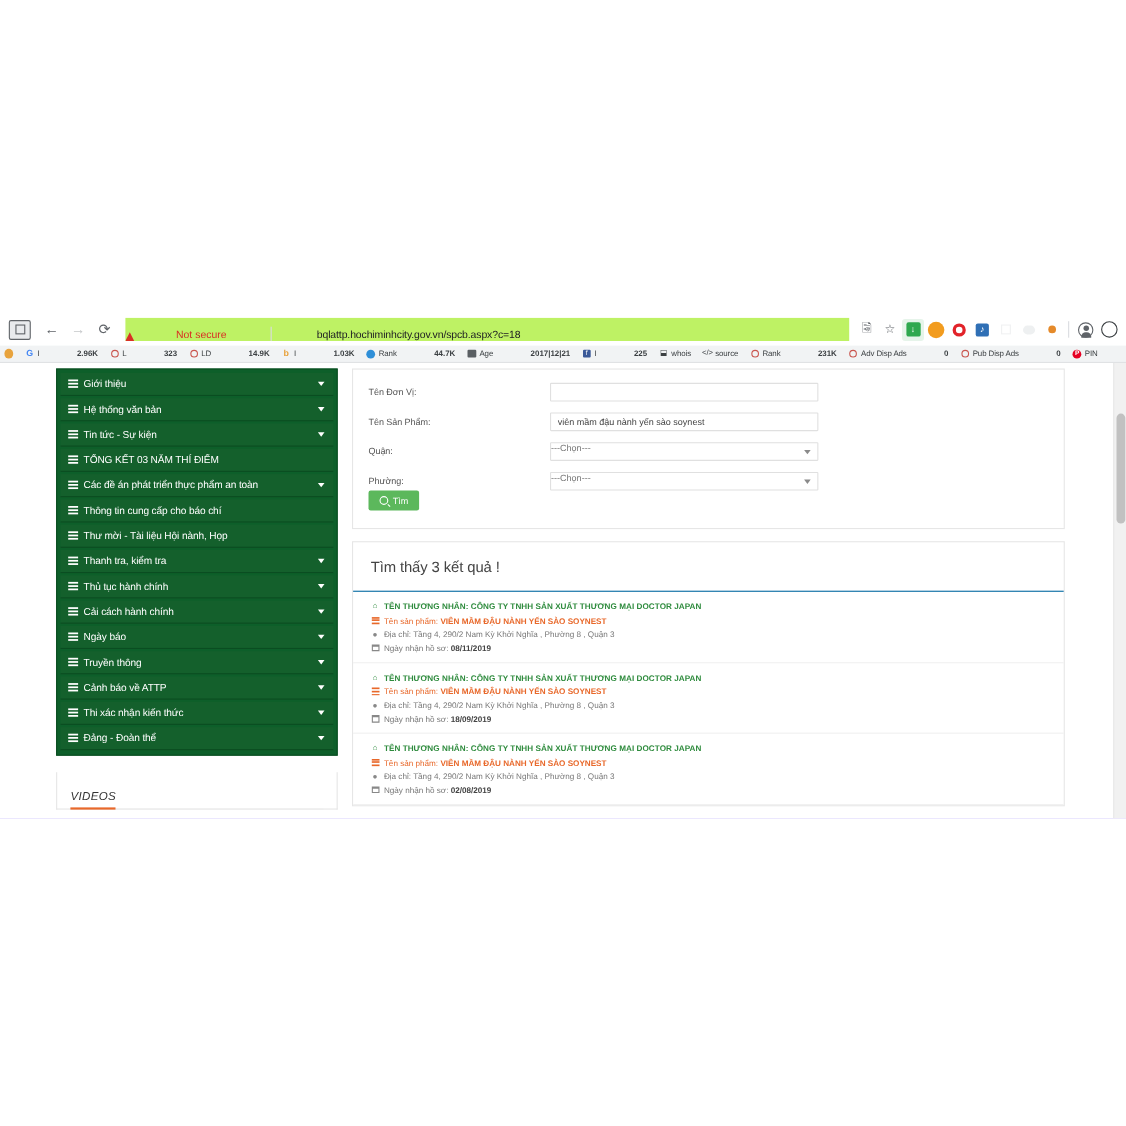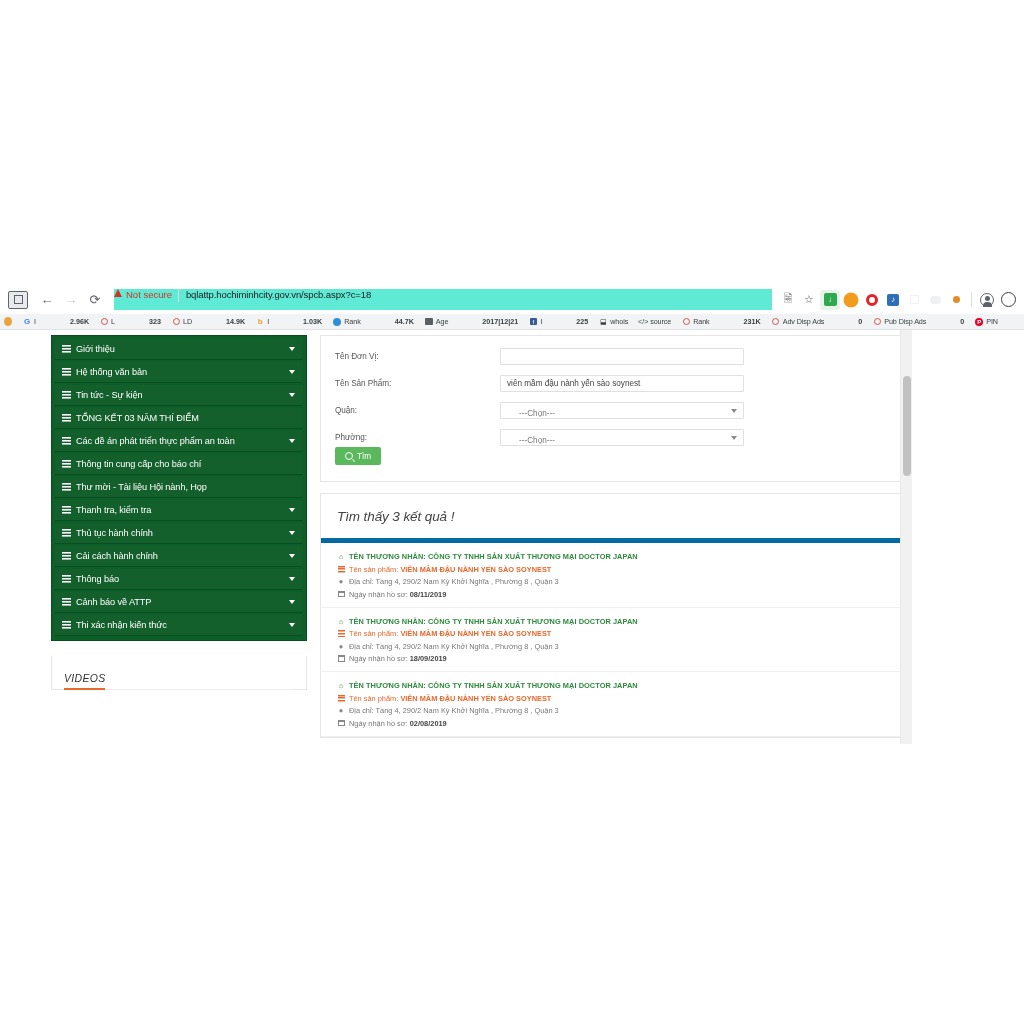--- a/index.html
+++ b/index.html
@@ -28,23 +28,23 @@
   }
   .nav-btn.disabled { color:#c6c8ca; }
   .tabsq {
     width: 20px; height: 18px; border: 1.4px solid #5f6368; border-radius: 2px;
     margin-right: 8px; margin-left: 2px; flex:none;
     background: #e8eaed; box-sizing:border-box;
     display:flex;align-items:center;justify-content:center;
   }
   .tabsq i { display:block; width:9px;height:9px;border:1.3px solid #5f6368; box-sizing:border-box;}
   .omnibox {
-    flex: 1; height: 21px; background:#5eead4; display:flex; align-items:flex-start;
+    flex: 1; height: 21px; background:#bef264; display:flex; align-items:flex-end;
     font-size: 9.5px; color:#202124; margin-left: 6px; margin-right: 6px;
-    overflow:hidden; white-space:nowrap;
+    overflow:hidden; white-space:nowrap;gap:34px;
   }
   .warn-tri {
     width:0;height:0;border-left:4.5px solid transparent;border-right:4.5px solid transparent;
     border-bottom:8px solid #d93025; margin-right:4px; position:relative; flex:none;
   }
   .not-secure { color:#d93025; font-size:9.5px; margin-right:6px; white-space:nowrap;}
   .url-divider { width:1px; height:13px; background:#dadce0; margin-right:7px; flex:none;}
   .url-text { color:#202124; font-size:9.5px; letter-spacing:-0.1px;}
 
   .chrome-icons { display:flex; align-items:center; gap:1px; flex:none; }
@@ -81,21 +81,21 @@
   .g-letter { color:#4285f4; font-weight:bold; font-size:8px; }
   .b-letter { color:#e8a33d; font-weight:bold; font-size:8px;}
   .pin-ico { width:8px;height:8px;border-radius:50%;background:#e60023;color:#fff;font-size:6px;display:flex;align-items:center;justify-content:center;font-weight:bold;}
   .in-ico { color:#0a66c2; font-weight:bold; font-size:7px;}
   .spider { width:9px;height:9px;border-radius:50%;background:#e8a33d; position:relative;}
   .bm-right { margin-left:auto; display:flex; align-items:center; gap:7px; padding-right:2px; color:#9aa0a6;}
   .bm-right .bmr { display:flex;align-items:center;gap:2px;font-size:7px;color:#80868b;}
 
   
   .page {
-    position:relative; width: 912px; height: 414px; background:#c4b5fd;
+    position:relative; width: 1024px; height: 414px; background:#c4b5fd;
     overflow:hidden;
   }
   .page-canvas {
     position:absolute; left:0; top:0; width:1024px; height:414px;
     background:#ffffff;
   }
   .content-wrap {
     position:absolute; left: 51px; top: 5px; width: 917px;
     display:flex; gap: 13px;
   }
@@ -141,40 +141,40 @@
   .frow { display:flex; align-items:center; margin-bottom: 10px; }
   .frow:last-of-type { margin-bottom: 0; }
   .flabel { width: 165px; font-size:8.2px; color:#555; flex:none; letter-spacing:-0.05px;}
   .finput {
     width: 244px; height: 17px; border:1px solid #e0e0e0; background:#fff;
     font-size:8.2px; color:#444; padding: 0 6px; box-sizing:border-box;
     font-family:"Liberation Sans", sans-serif; border-radius:1px;
   }
   .fselect {
     width: 244px; height: 17px; border:1px solid #e0e0e0; background:#fff;
-    font-size:8.2px; color:#777; padding: 0 18px; box-sizing:border-box;
-    display:flex; align-items:flex-end; position:relative; border-radius:1px;
+    font-size:8.2px; color:#777; padding: 0 0; box-sizing:border-box;
+    display:flex; align-items:flex-start; position:relative; border-radius:1px;
   }
   .fselect .scaret {
     position:absolute; right:6px; top:50%; margin-top:-2px;
     width:0;height:0;border-left:3.2px solid transparent;border-right:3.2px solid transparent;
     border-top:4px solid #8a8a8a;
   }
   .btn-search {
     background:#5cb85c; color:#fff; border:none;
     height: 18px; padding: 0 10px; font-size:8.2px; border-radius:2px;
     display:inline-flex; align-items:center; gap:4px; cursor:pointer;
     font-family:"Liberation Sans", sans-serif;
   }
   .mag { width:6px;height:6px;border:1.3px solid #fff;border-radius:50%;position:relative;display:inline-block;}
   .mag::after{content:"";position:absolute;right:-2.5px;bottom:-2.2px;width:3px;height:1.3px;background:#fff;transform:rotate(45deg);}
 
   .results-panel { margin-top: 11px; }
   .results-head {
-    padding: 15px 16px 14px 16px; border-bottom:5px solid #0369a1;font-style:italic;
+    padding: 15px 16px 14px 16px; border-bottom:1px solid #0369a1;
   }
   .results-title { font-size:13.5px; color:#444; font-weight:normal; margin:0; letter-spacing:-0.1px;}
 
   .result-item { padding: 9px 16px 8px 16px; border-bottom:1px solid #f0f0f0; }
   .r-line { display:flex; align-items:flex-start; margin-bottom: 3.5px; font-size:7.4px; white-space:nowrap;}
   .r-line:last-child { margin-bottom:0; }
   .r-ico { width:8px; flex:none; margin-right:4px; display:flex; align-items:center; justify-content:center; height:9px;}
   .r-name { color:#2e8b3d; font-weight:bold; letter-spacing:0.05px; }
   .r-prod { color:#e8682a; }
   .r-prod b { font-weight:bold; }
@@ -413,31 +413,41 @@
                   <span class="m-label">Thủ tục hành chính</span>
                   <span class="m-caret"></span>
                 </div>
                 <div class="menu-item">
                   <span class="m-ico"></span>
                   <span class="m-label">Cải cách hành chính</span>
                   <span class="m-caret"></span>
                 </div>
                 <div class="menu-item">
                   <span class="m-ico"></span>
-                  <span class="m-label">Thông báo</span>
+                  <span class="m-label">Ngày báo</span>
+                  <span class="m-caret"></span>
+                </div>
+                <div class="menu-item">
+                  <span class="m-ico"></span>
+                  <span class="m-label">Truyền thông</span>
                   <span class="m-caret"></span>
                 </div>
                 <div class="menu-item">
                   <span class="m-ico"></span>
                   <span class="m-label">Cảnh báo về ATTP</span>
                   <span class="m-caret"></span>
                 </div>
                 <div class="menu-item">
                   <span class="m-ico"></span>
                   <span class="m-label">Thi xác nhận kiến thức</span>
+                  <span class="m-caret"></span>
+                </div>
+                <div class="menu-item">
+                  <span class="m-ico"></span>
+                  <span class="m-label">Đảng - Đoàn thể</span>
                   <span class="m-caret"></span>
                 </div>
               </div>
 
             <div class="videos-box">
               <div class="videos-title">VIDEOS</div>
               <div class="videos-rule"></div>
             </div>
           </div>
 

